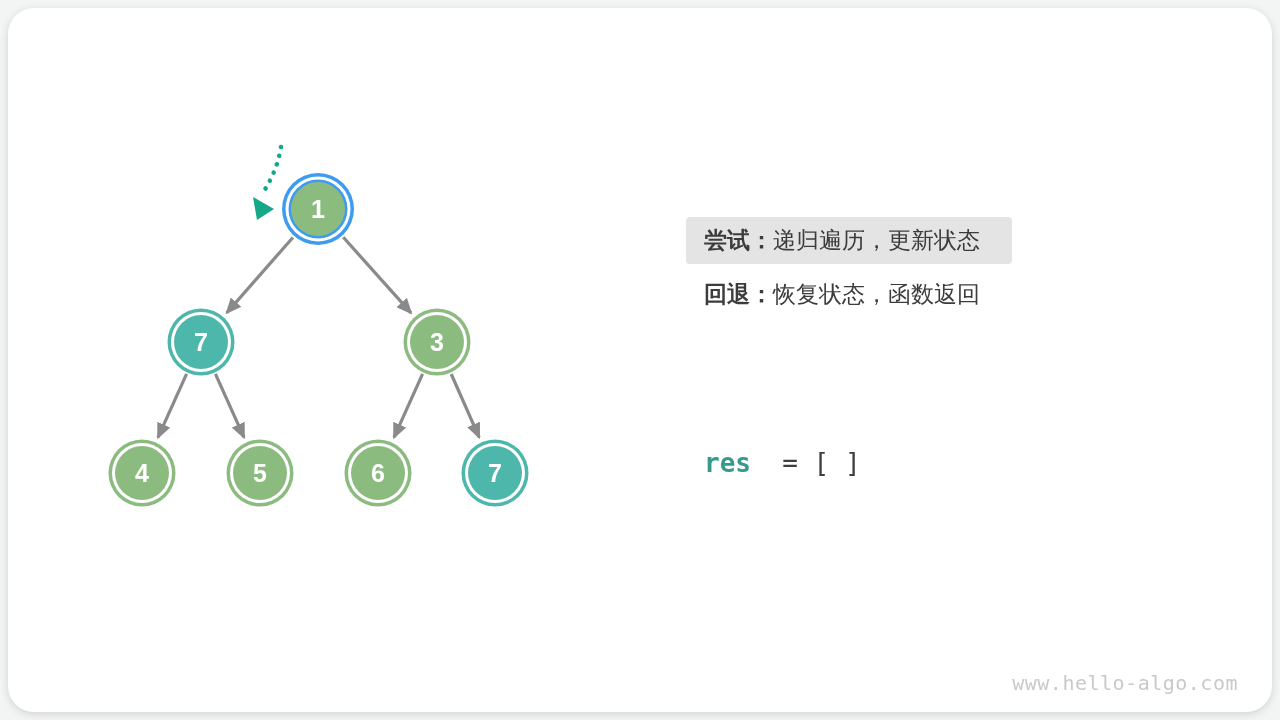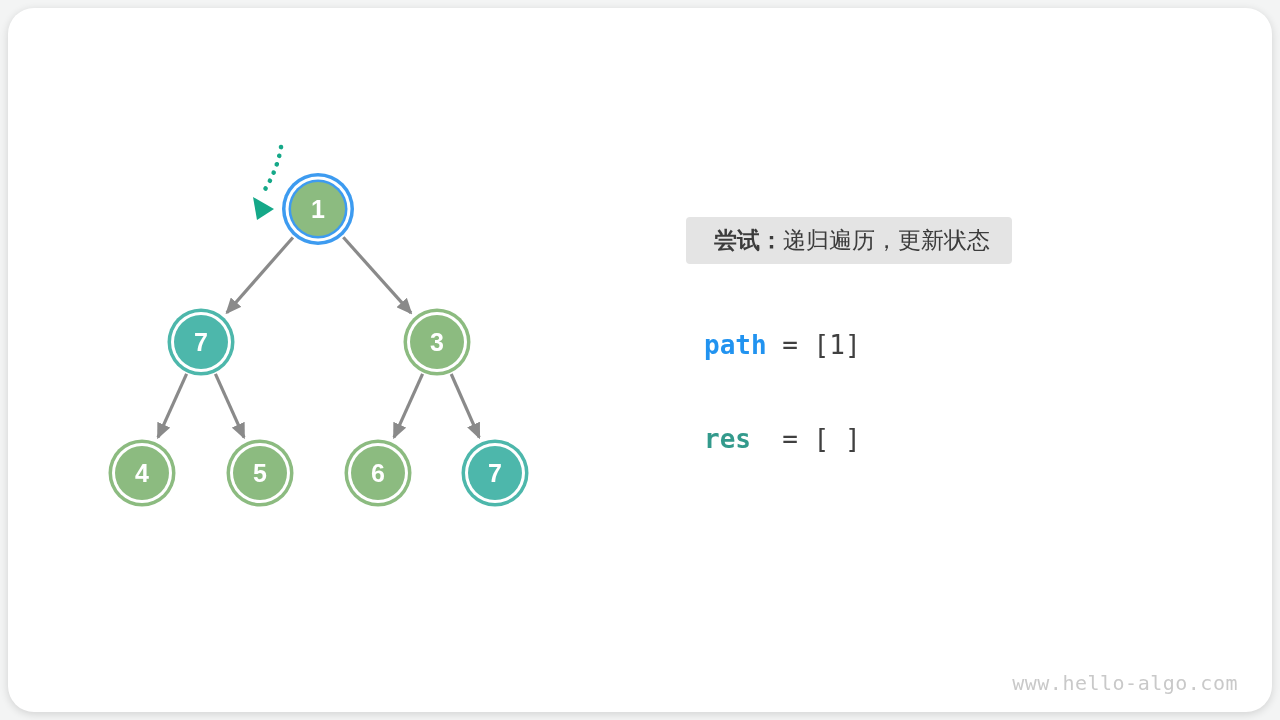--- a/index.html
+++ b/index.html
@@ -24,38 +24,38 @@
     color:#fff;font-size:25px;font-weight:600;
     font-family:"Liberation Sans",sans-serif;
   }
   .node.green{background:var(--node-green);box-shadow:0 0 0 3px #fff,0 0 0 6.5px var(--node-green);}
   .node.teal{background:var(--node-teal);box-shadow:0 0 0 3px #fff,0 0 0 6.5px var(--node-teal);}
   .node.highlighted{box-shadow:0 0 0 2.5px var(--highlight-blue),0 0 0 5.5px #fff,0 0 0 9px var(--highlight-blue);}
 
   .try-line{
     position:absolute;left:686px;top:217px;width:326px;height:47px;
     background:var(--try-bg);border-radius:4px;
-    box-sizing:border-box;padding-left:28px;
+    box-sizing:border-box;padding-left:18px;
     font-size:23px;line-height:47px;color:var(--label-dark);
     white-space:nowrap;
   }
   .back-line{
     position:absolute;left:704px;top:281px;
     font-size:23px;line-height:26px;color:var(--label-dark);
     white-space:nowrap;
   }
   .bold{font-weight:bold;}
   .code-line{
     position:absolute;
     font-family:"DejaVu Sans Mono","Liberation Mono",monospace;
     font-size:26px;line-height:30px;color:var(--code-dark);
     white-space:pre;
   }
   .path-line{left:704px;top:330px;}
-  .res-line{left:704px;top:424px;}
+  .res-line{left:704px;top:448px;}
   .code-name{font-weight:bold;}
   .path-line .code-name{color:var(--path-blue);}
   .res-line .code-name{color:var(--res-teal);}
   .watermark{
     position:absolute;right:42px;bottom:25px;
     font-family:"DejaVu Sans Mono","Liberation Mono",monospace;
     font-size:20px;color:var(--watermark-gray);letter-spacing:0.5px;
   }
 </style>
 </head>
@@ -84,19 +84,19 @@
       <div class="node teal" style="left: 201px; top: 342px;">7</div>
       <div class="node green" style="left: 437px; top: 342px;">3</div>
       <div class="node green" style="left: 142px; top: 473px;">4</div>
       <div class="node green" style="left: 260px; top: 473px;">5</div>
       <div class="node green" style="left: 378px; top: 473px;">6</div>
       <div class="node teal" style="left: 495px; top: 473px;">7</div>
     </div>
 
   <div class="try-line"><span class="bold">尝试：</span><span>递归遍历，更新状态</span></div>
 
+  <div class="back-line"><span class="bold">回退：</span><span>恢复状态，函数返回</span></div>
 
-  <div class="code-line path-line"><span class="code-name">path</span><span class="code-rest"> = [1]</span></div>
 
   <div class="code-line res-line"><span class="code-name">res</span><span class="code-rest">  = [ ]</span></div>
 
   <div class="watermark">www.hello-algo.com</div>
 </div>
 
 </body></html>

